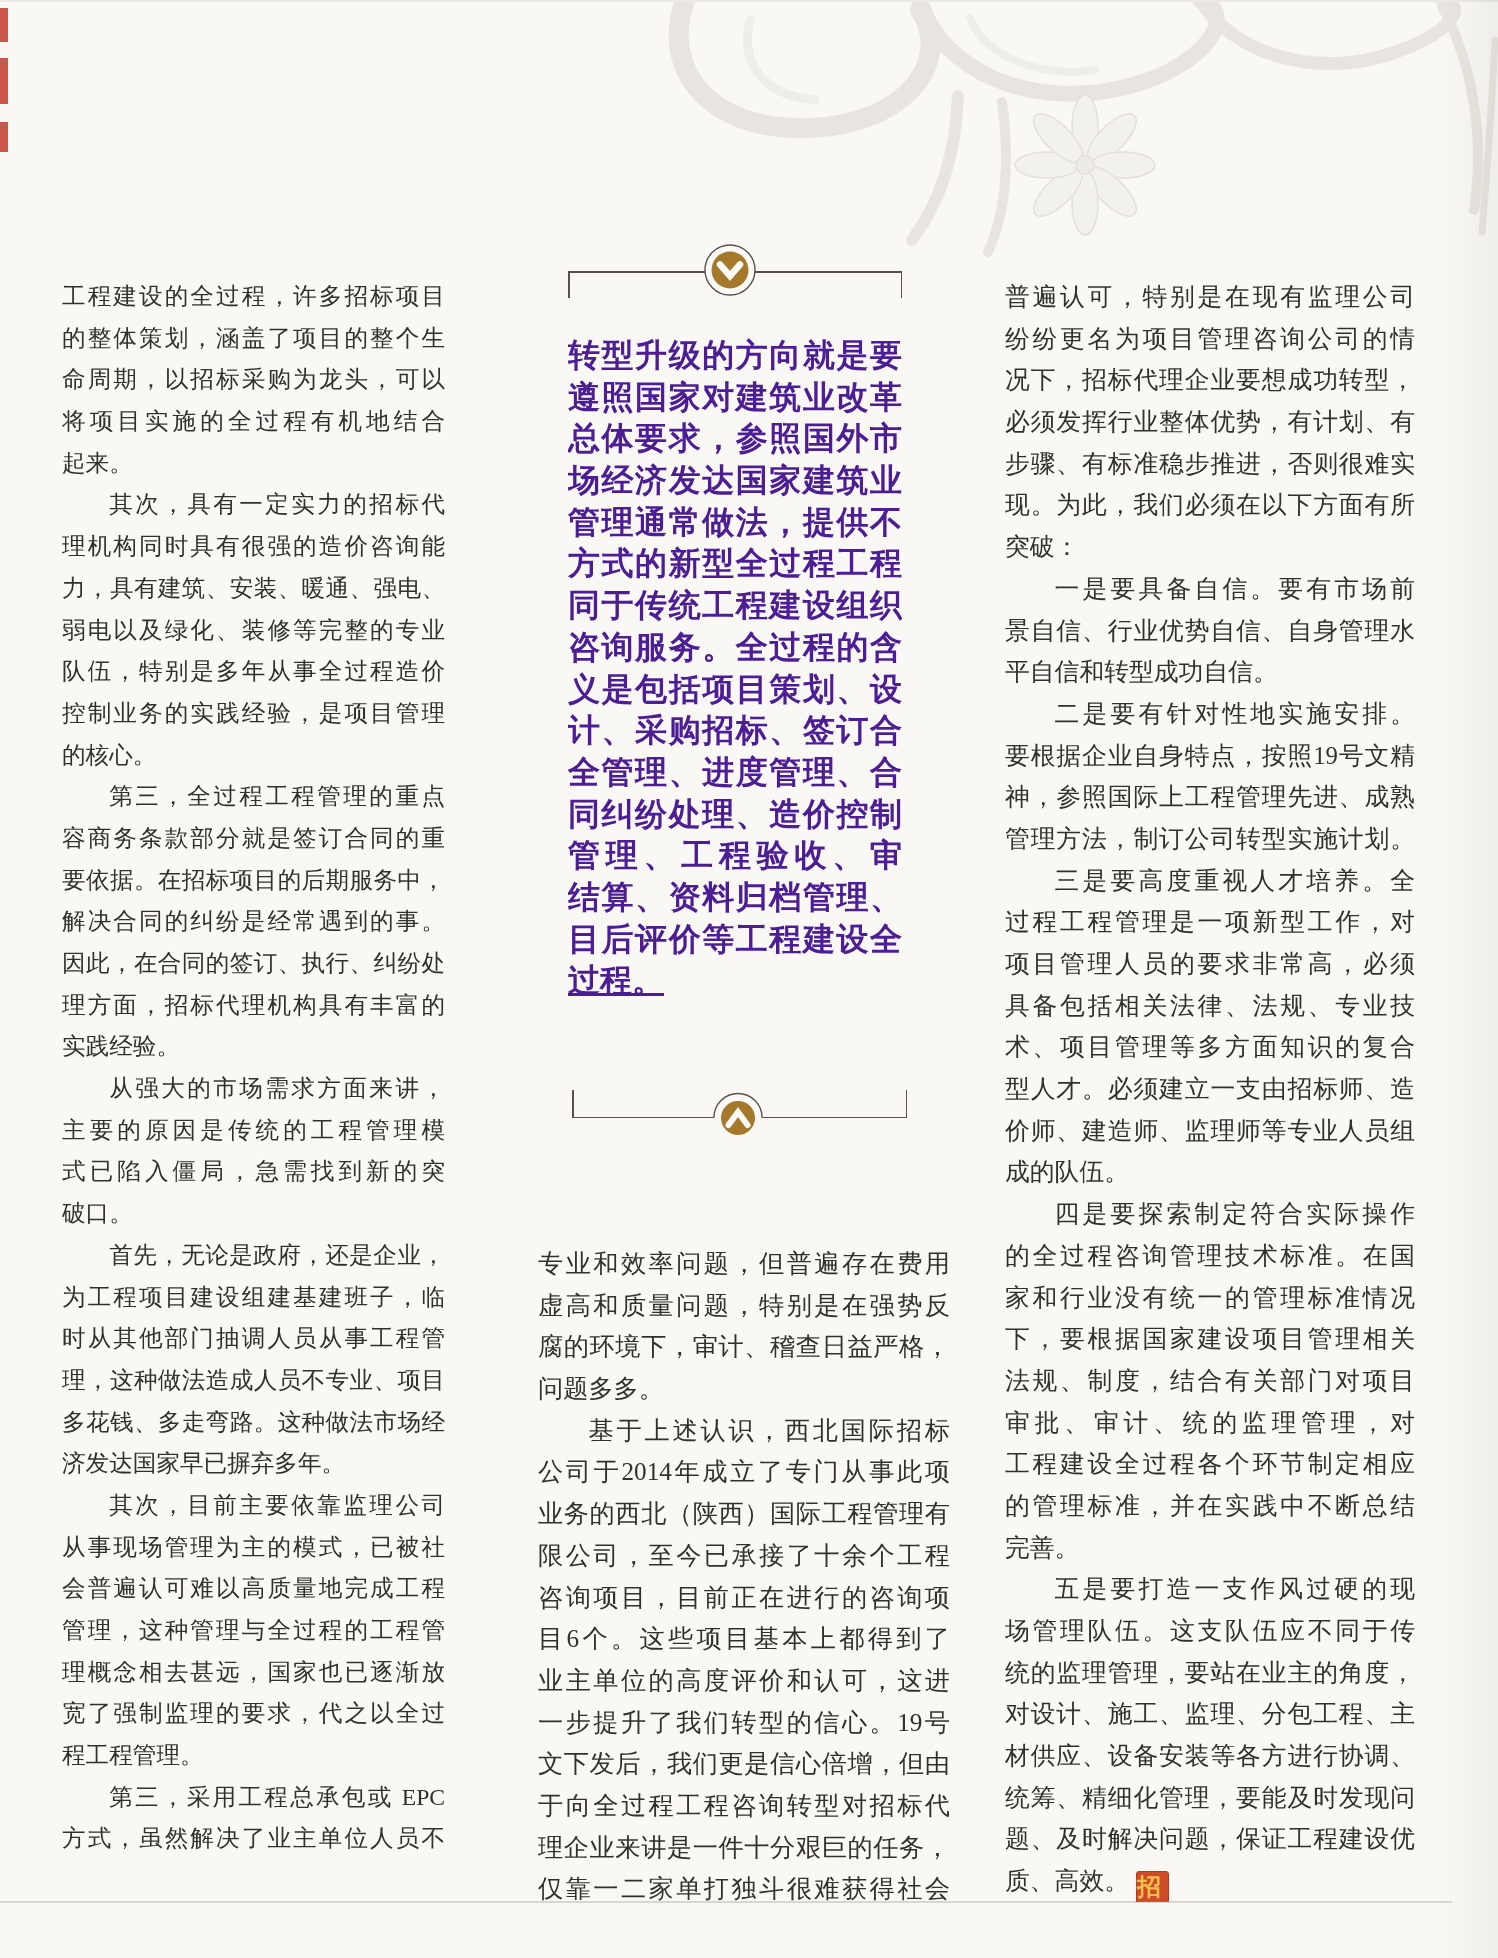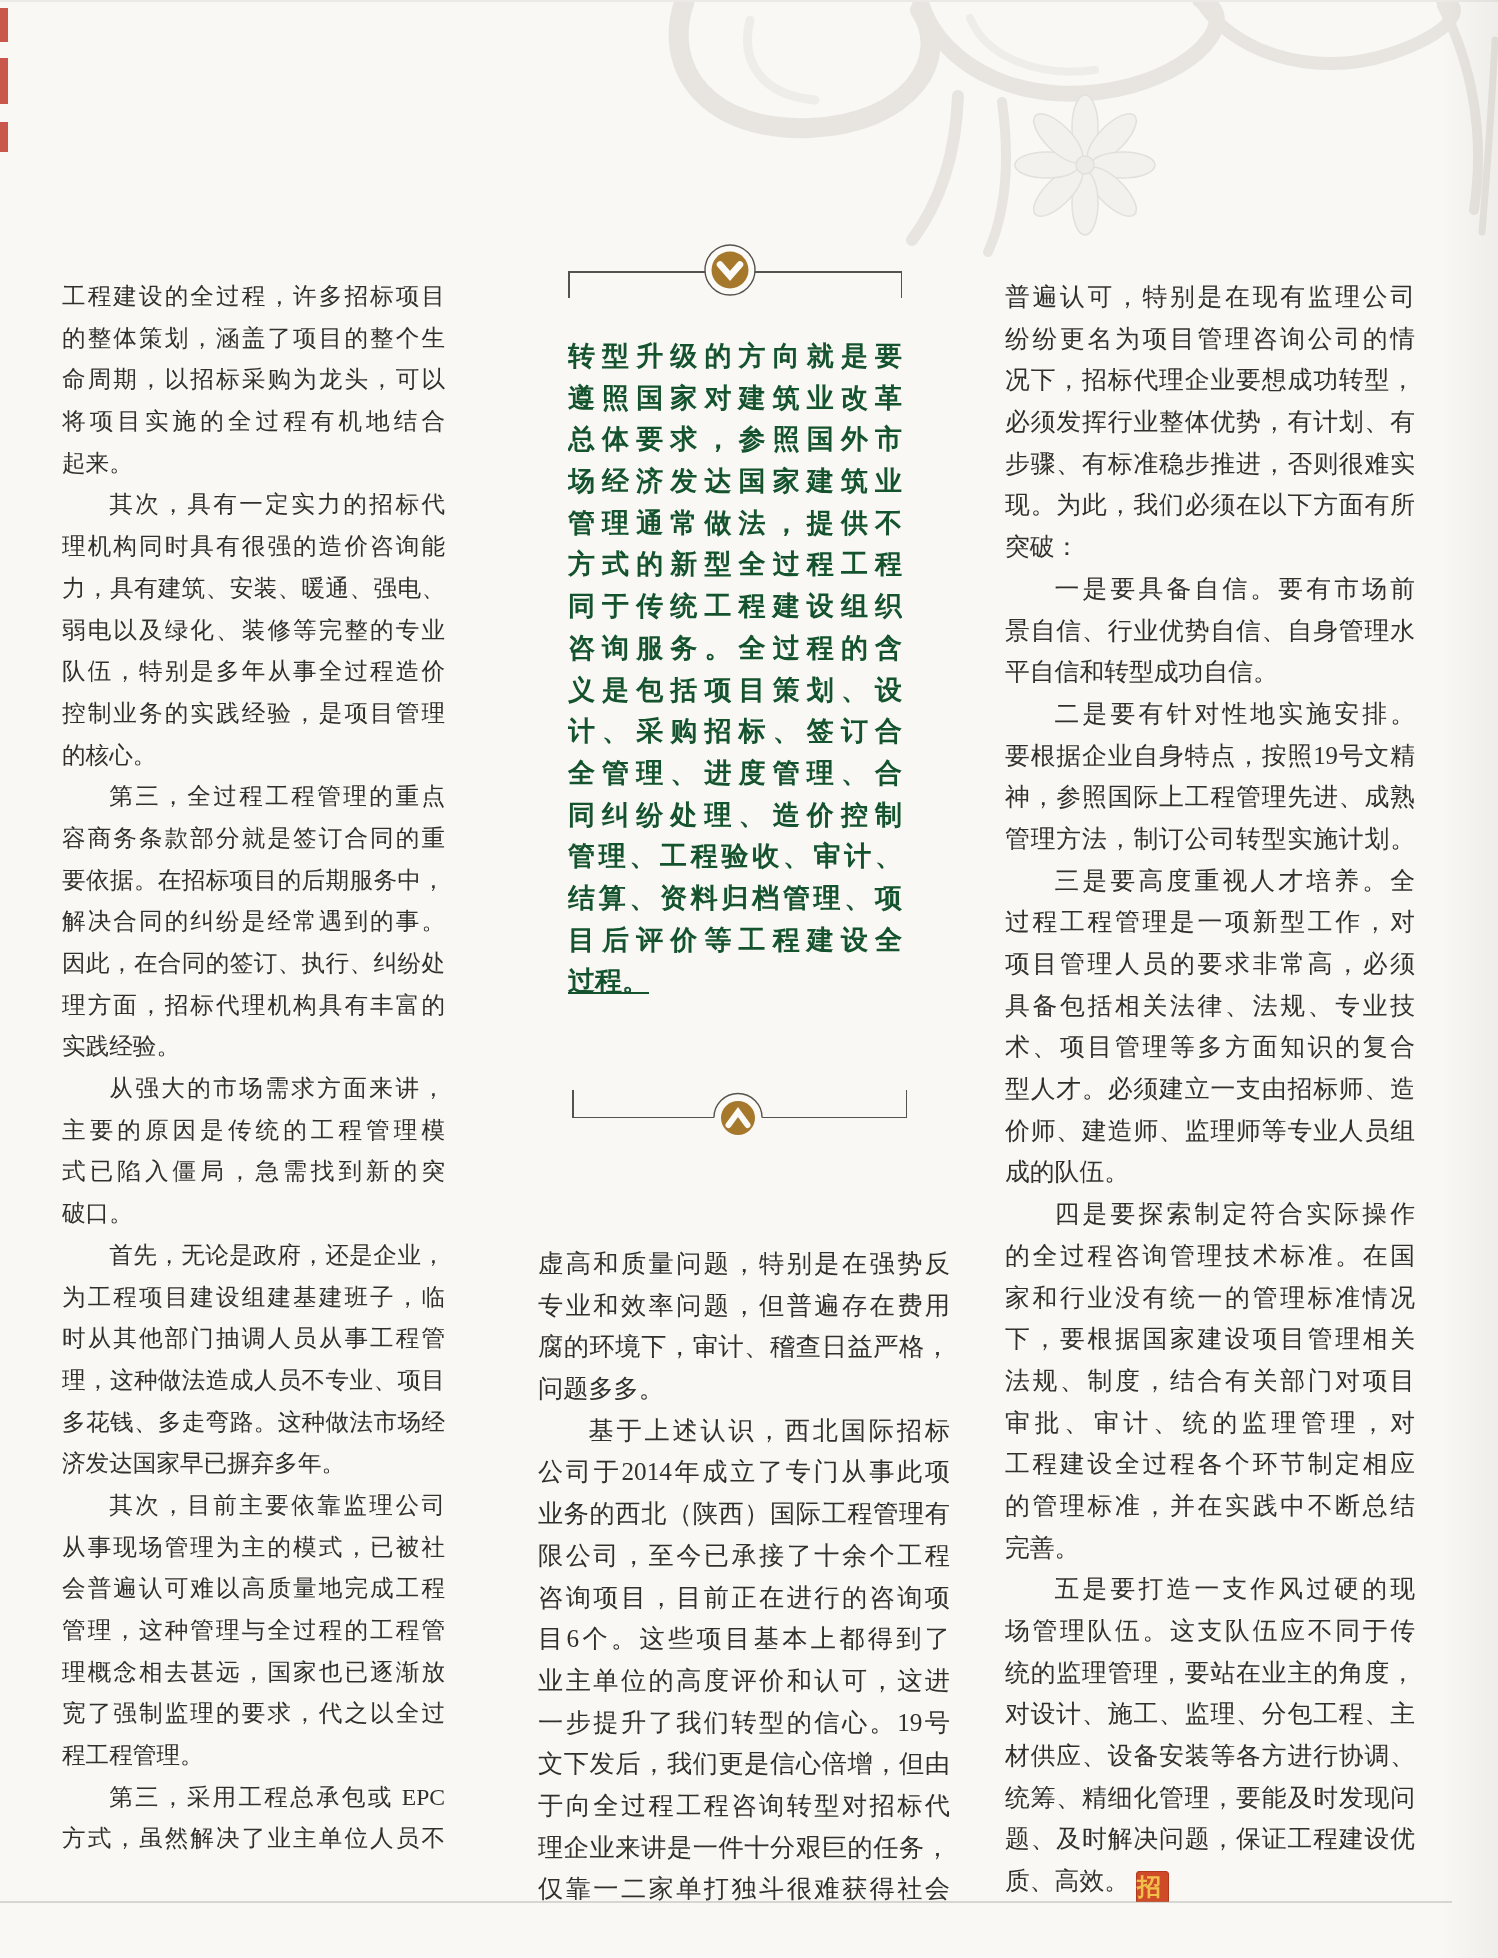--- a/index.html
+++ b/index.html
@@ -25,22 +25,22 @@
   }
   .tl.end{text-align-last:left;}
   .tl.ind{padding-left:2em;}
   .left-col  .tl{font-size:23.6px;}
   .mid-col   .tl{font-size:25.2px;}
   .right-col .tl{font-size:24.8px;}
 
   .quote-col .ql{
     font-family:"DejaVu Sans","Liberation Sans",sans-serif;
     font-weight:700;
-    font-size:27px;
-    color:#14532d;
+    font-size:32px;
+    color:#4c1d95;
     line-height:41.7px;height:41.7px;overflow:hidden;
     text-align:justify;text-align-last:justify;
   }
   .quote-col .ql.end{text-align-last:left;text-decoration:underline;}
 
   .qline{position:absolute;background:#57534c;}
   .seal{
     display:inline-block;width:31px;height:31px;margin-left:7px;
     background:#cf4b28;border:1px solid #b03a1e;border-radius:3px;
     color:#f0c04a;font-size:24px;line-height:31px;text-align:center;
@@ -165,22 +165,22 @@
     <div class="qline" style="left:572px;top:1090px;width:1.6px;height:28px;"></div>
     <div class="qline" style="left:905.5px;top:1090px;width:1.6px;height:28px;"></div>
     <svg class="ornament" style="left:706px;top:1085px;" width="64" height="64" viewBox="0 0 64 64">
       <path d="M8,32.5 A24,24 0 0 1 56,32.5" fill="#fbfaf7" stroke="#57534c" stroke-width="1.4"></path>
       <circle cx="32" cy="33" r="17" fill="#a5782b"></circle>
       <path d="M22.5,40 L32,27 L41.5,40" stroke="#fbfaf7" stroke-width="6" fill="none" stroke-linecap="round"></path>
     </svg>
   </div>
 
   <div class="col mid-col" style="left:538px;top:1243px;width:412px;">
+      <div class="tl">专业和效率问题，但普遍存在费用</div>
       <div class="tl">虚高和质量问题，特别是在强势反</div>
-      <div class="tl">专业和效率问题，但普遍存在费用</div>
       <div class="tl">腐的环境下，审计、稽查日益严格，</div>
       <div class="tl end">问题多多。</div>
       <div class="tl ind">基于上述认识，西北国际招标</div>
       <div class="tl">公司于2014年成立了专门从事此项</div>
       <div class="tl">业务的西北（陕西）国际工程管理有</div>
       <div class="tl">限公司，至今已承接了十余个工程</div>
       <div class="tl">咨询项目，目前正在进行的咨询项</div>
       <div class="tl">目6个。这些项目基本上都得到了</div>
       <div class="tl">业主单位的高度评价和认可，这进</div>
       <div class="tl">一步提升了我们转型的信心。19号</div>

